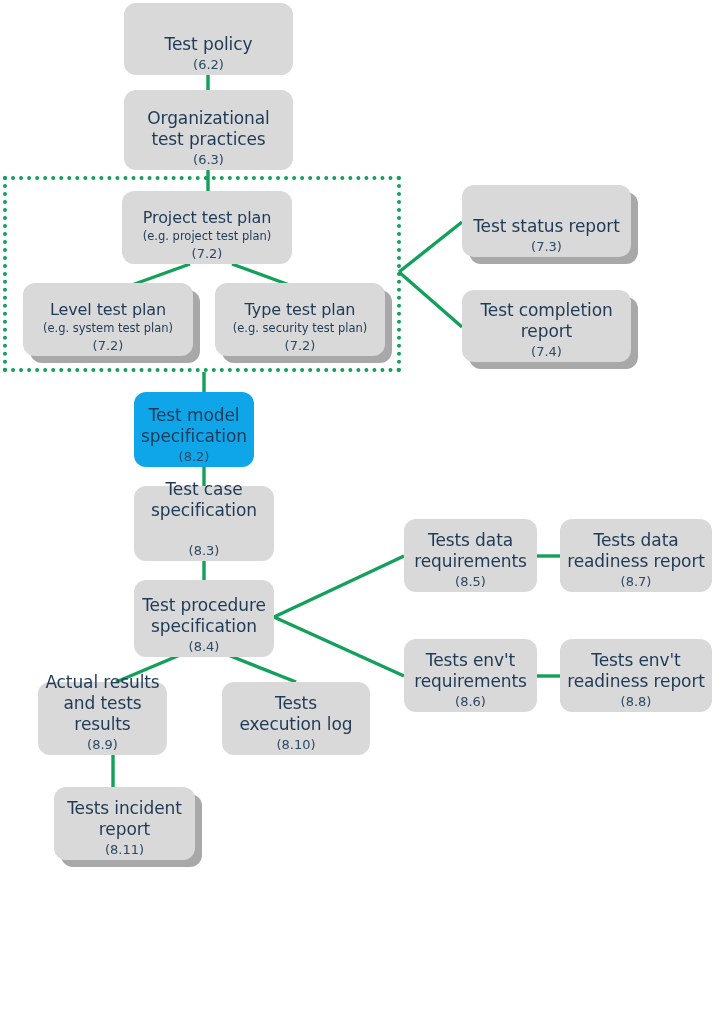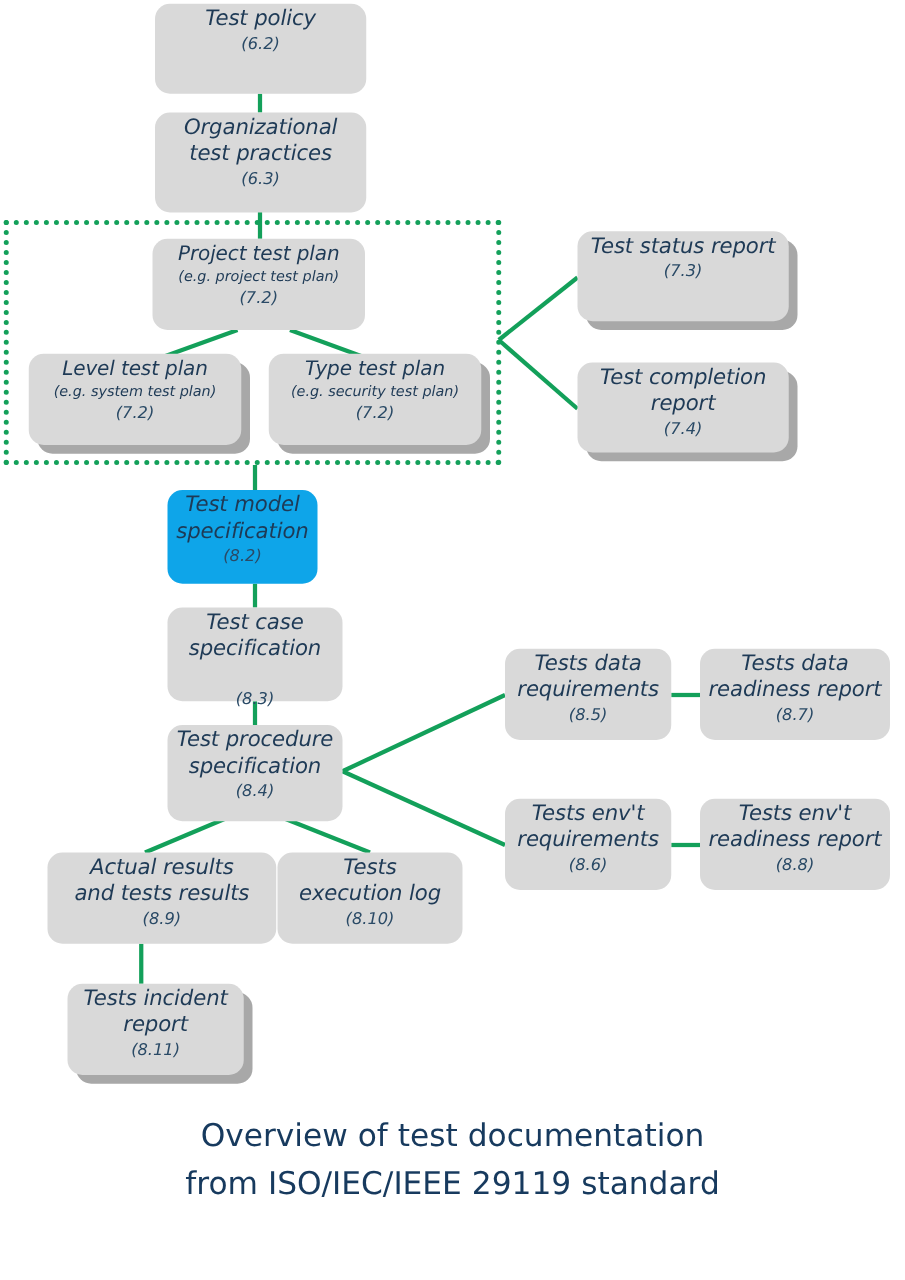--- a/index.html
+++ b/index.html
@@ -43,25 +43,24 @@
 
   .node {
     position: absolute;
     z-index: 3;
     box-sizing: border-box;
     background: #d9d9d9;
     border-radius: 12px;
     display: flex;
     flex-direction: column;
     align-items: center;
-    justify-content: flex-start;
+    justify-content: flex-end;
     text-align: center;
     color: #1e3a56;
     padding: 2px 6px;
-    font-style: italic;
   }
   .node.shadowed {
     box-shadow: 7px 7px 0 0 #a8a8a8;
   }
   .node .title {
     font-size: 17px;
     line-height: 21px;
     font-weight: 400;
     letter-spacing: -0.1px;
   }
@@ -174,32 +173,28 @@
         <div class="clause">(8.7)</div>
       </div>
       <div class="node" style="left: 404px; top: 639px; width: 133px; height: 73px; background: rgb(217, 217, 217); color: rgb(30, 58, 86);">
         <div class="title">Tests env't<br>requirements</div>
         <div class="clause">(8.6)</div>
       </div>
       <div class="node" style="left: 560px; top: 639px; width: 152px; height: 73px; background: rgb(217, 217, 217); color: rgb(30, 58, 86);">
         <div class="title">Tests env't<br>readiness report</div>
         <div class="clause">(8.8)</div>
       </div>
-      <div class="node" style="left: 38px; top: 682px; width: 183px; height: 73px; background: rgb(217, 217, 217); color: rgb(30, 58, 86);">
+      <div class="node" style="left: 38px; top: 682px; width: 129px; height: 73px; background: rgb(217, 217, 217); color: rgb(30, 58, 86);">
         <div class="title">Actual results<br>and tests results</div>
         <div class="clause">(8.9)</div>
       </div>
       <div class="node" style="left: 222px; top: 682px; width: 148px; height: 73px; background: rgb(217, 217, 217); color: rgb(30, 58, 86);">
         <div class="title">Tests<br>execution log</div>
         <div class="clause">(8.10)</div>
       </div>
       <div class="node shadowed" style="left: 54px; top: 787px; width: 141px; height: 73px; background: rgb(217, 217, 217); color: rgb(30, 58, 86);">
         <div class="title">Tests incident<br>report</div>
         <div class="clause">(8.11)</div>
       </div>
     </div>
 
-  <div id="caption">
-    <span class="line">Overview of test documentation</span>
-    <span class="line">from ISO/IEC/IEEE 29119 standard</span>
-  </div>
 
 </div>
 
 </body></html>

